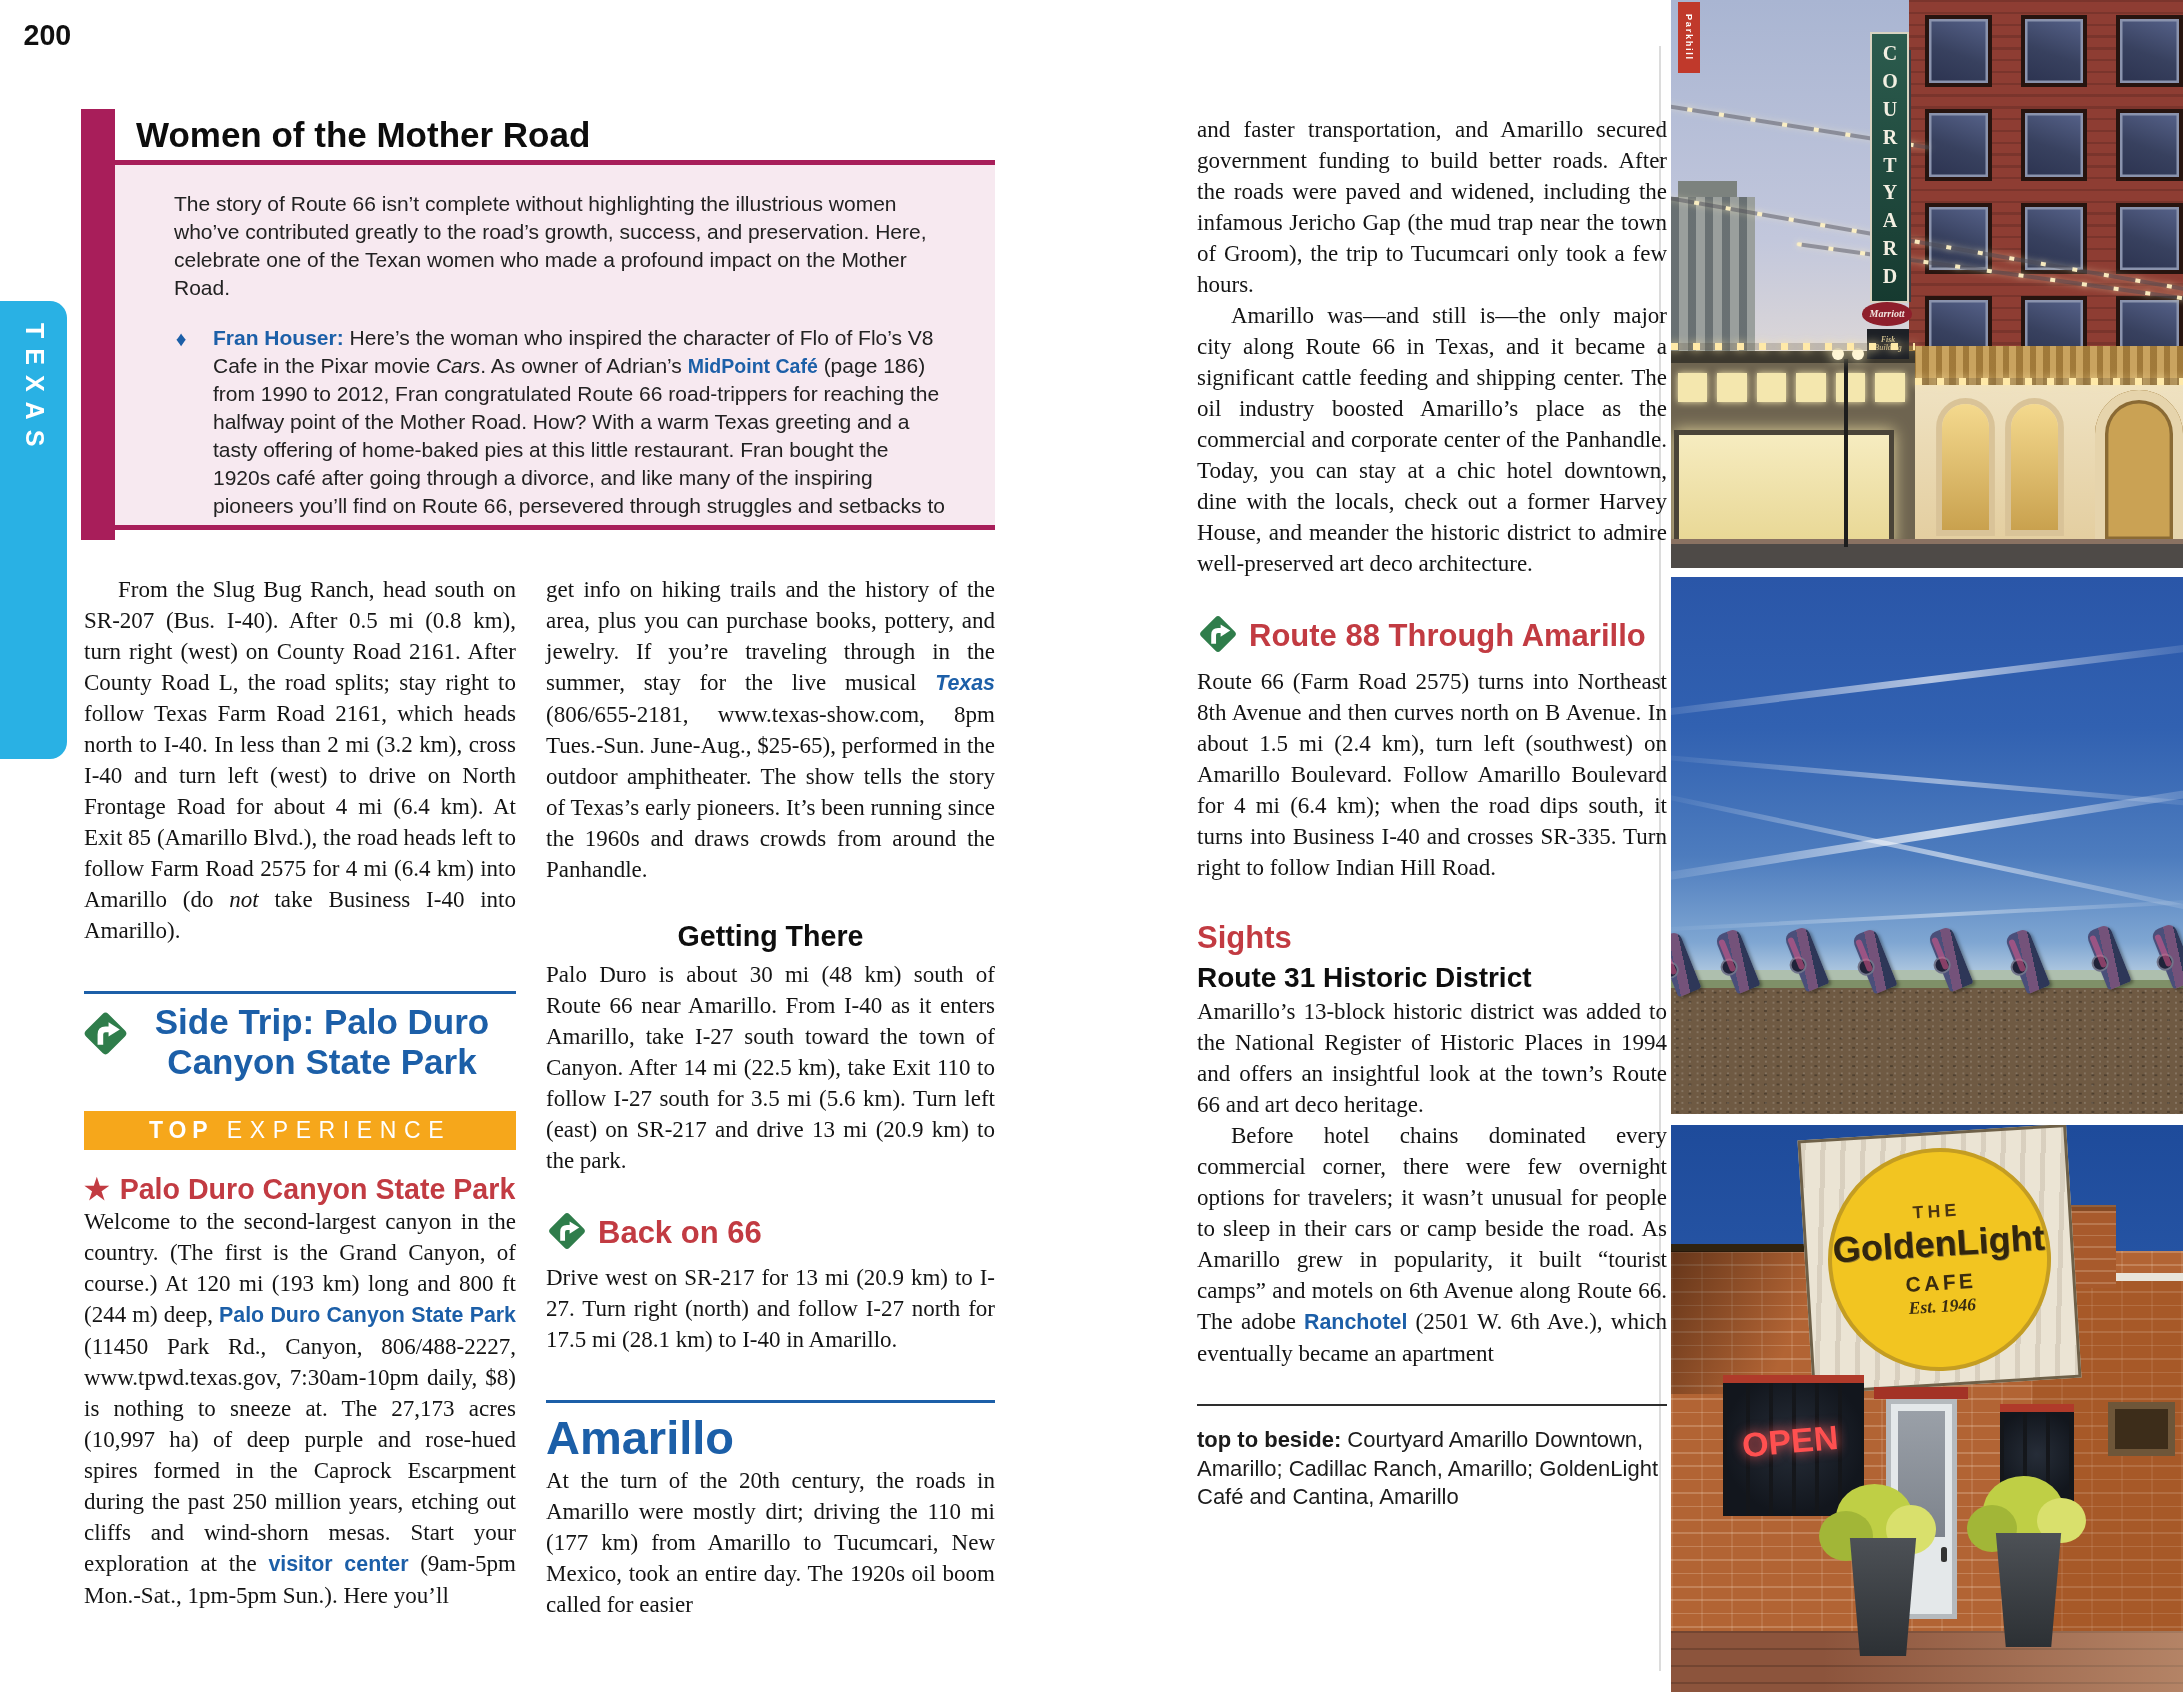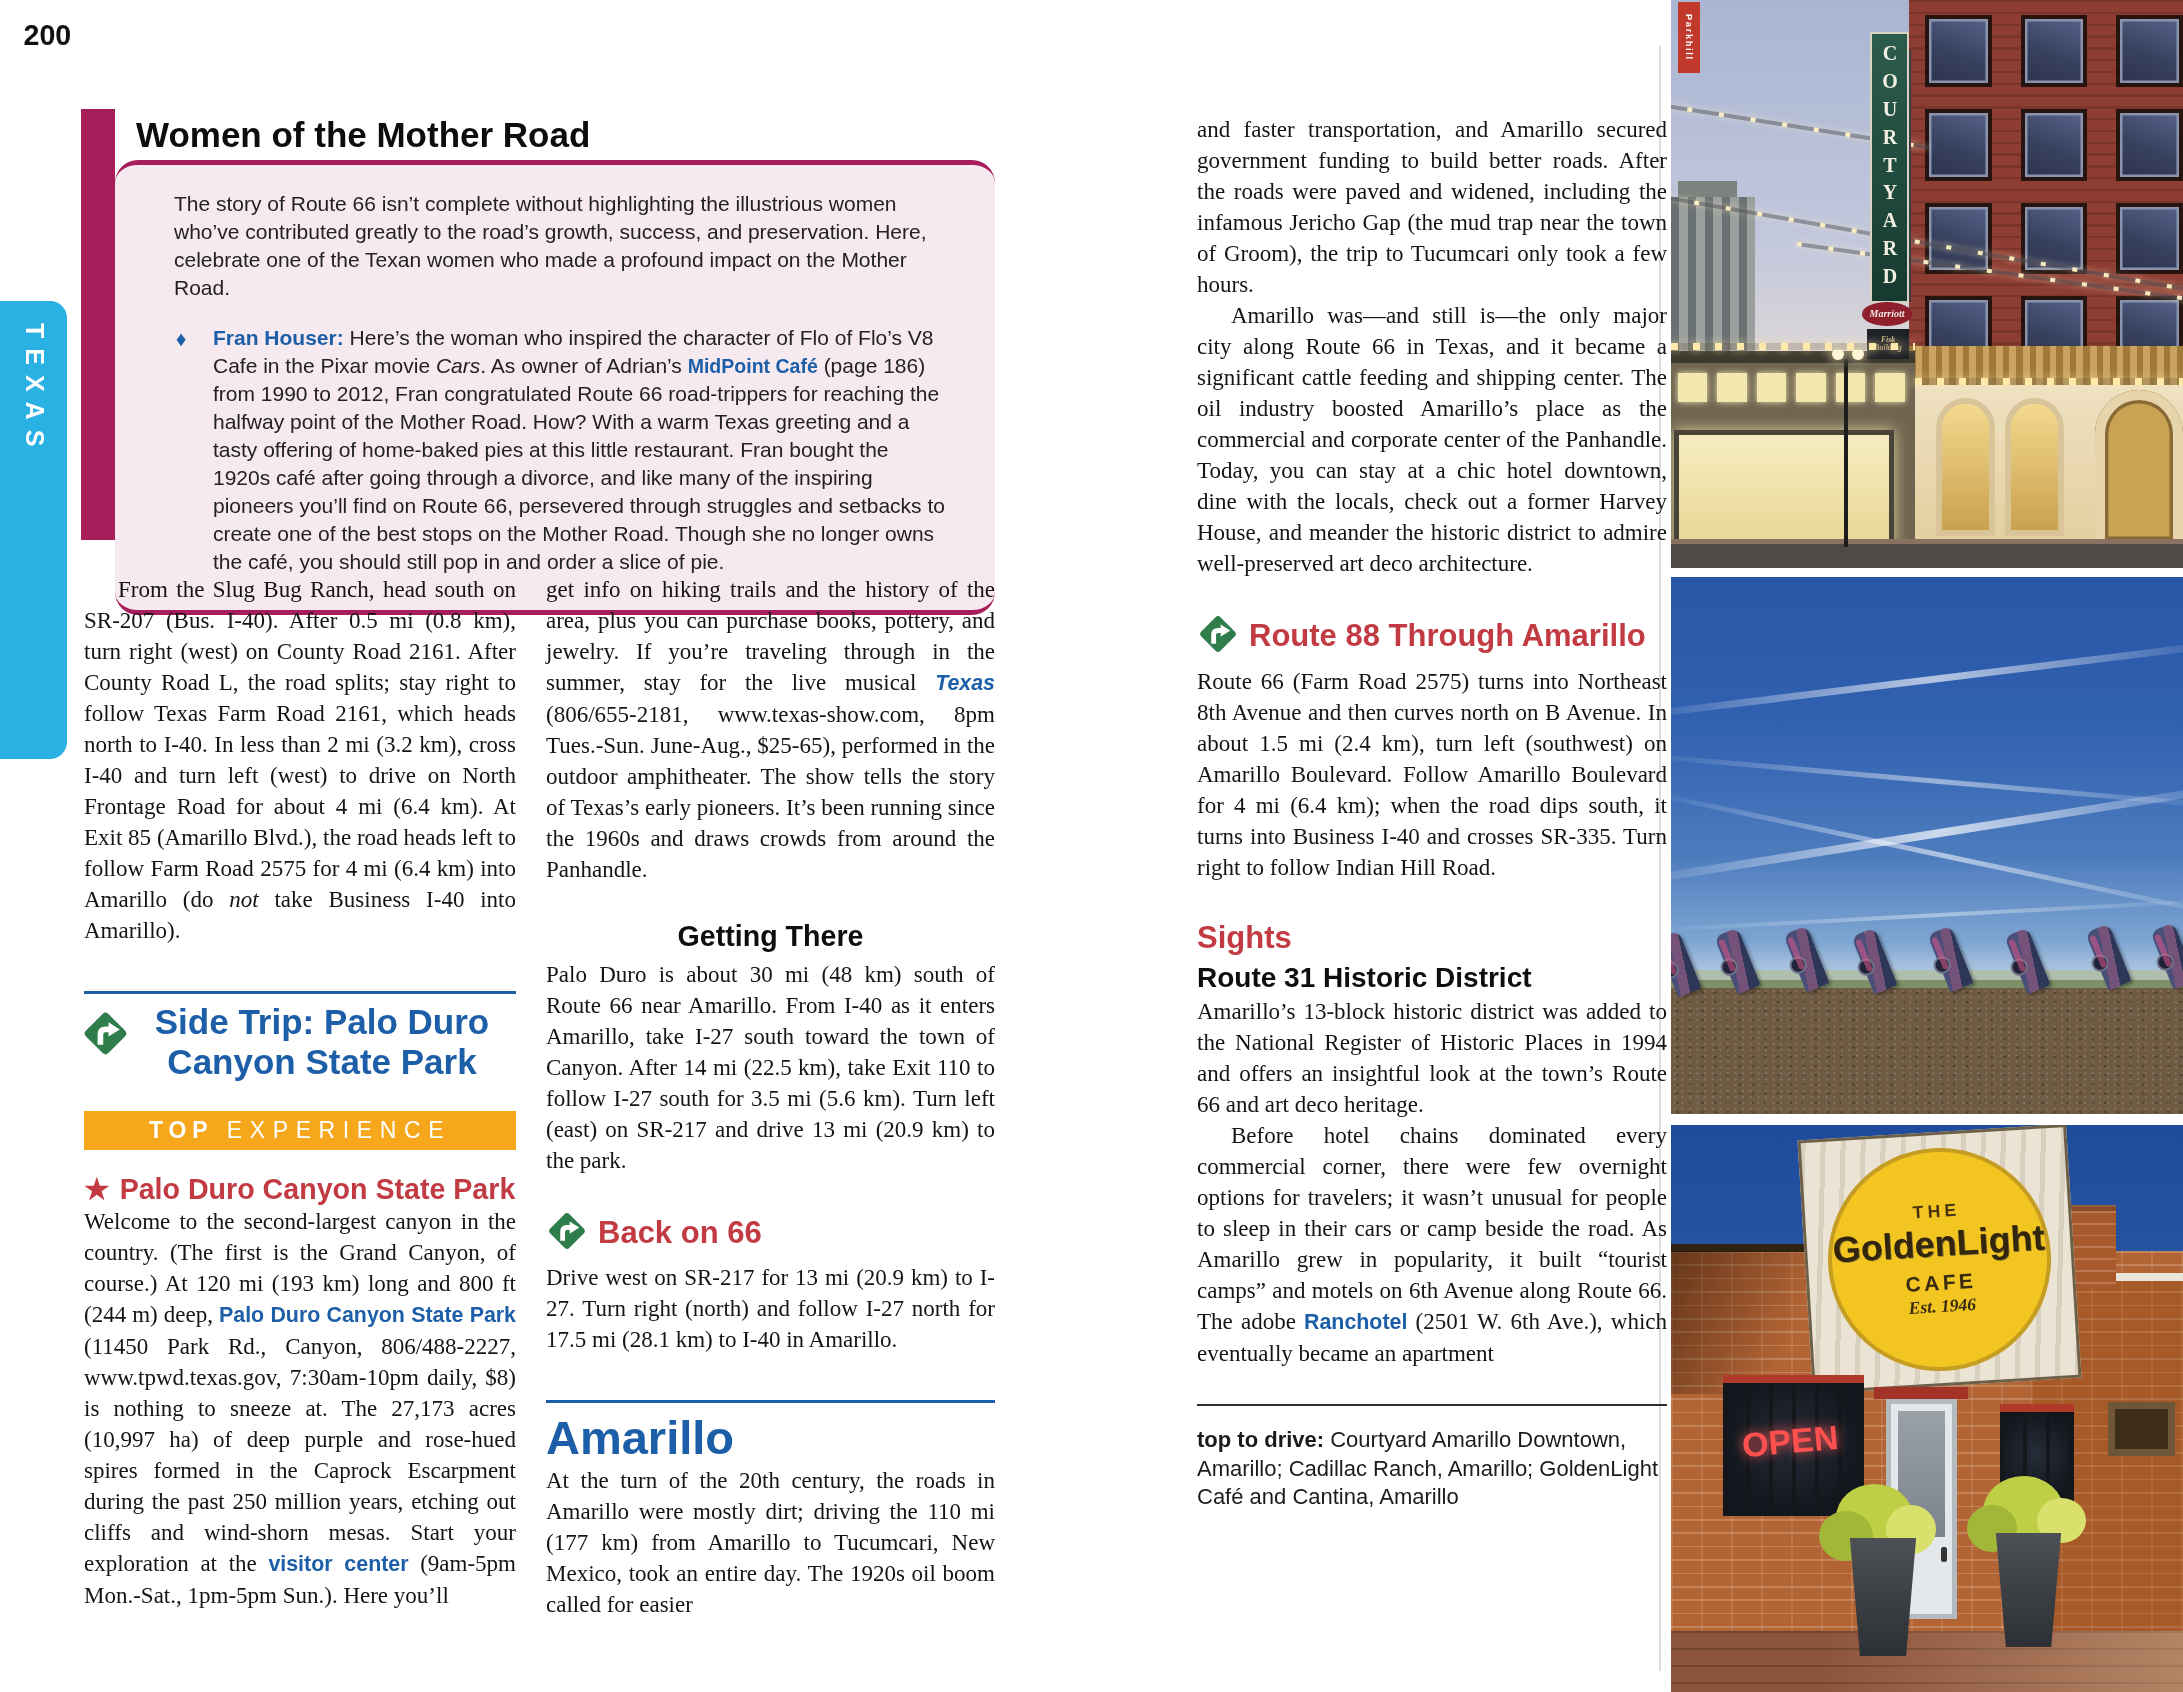--- a/index.html
+++ b/index.html
@@ -10,23 +10,23 @@
   
   .pagenum{left:23.5px;top:18.5px;font:700 28.6px "Liberation Sans",sans-serif;color:#101010;}
   .texas-tab{left:0;top:301px;width:67px;height:458px;background:#29B1E4;border-radius:0 17px 17px 0;}
   .texas-tab span{position:absolute;top:22px;left:50%;transform:translateX(-46%);
         writing-mode:vertical-rl;font:700 25px "Liberation Sans",sans-serif;color:#fff;letter-spacing:10px;}
   .gutter-line{left:1659px;top:46px;width:1.7px;height:1625px;background:#dcdcdc;}
 
   
   .wotm-bar{left:81px;top:109px;width:34px;height:431px;background:#A81E5A;}
   .wotm-title{left:136px;top:115px;font:700 35px "Liberation Sans",sans-serif;color:#0d0d0d;}
-  .wotm-panel{left:115px;top:160px;width:880px;height:455px;background:#F7E9F0;
+  .wotm-panel{left:115px;top:160px;width:880px;height:370px;background:#F7E9F0;
         border-top:5px solid #A81E5A;border-bottom:5px solid #A81E5A;box-sizing:border-box;
-        padding:25px 49px 0 59px;font:21px/28px "Liberation Sans",sans-serif;color:#222;overflow:hidden;border-radius:23px;}
+        padding:25px 49px 0 59px;font:21px/28px "Liberation Sans",sans-serif;color:#222;overflow:hidden;}
   .wotm-intro{margin:0;}
   .wotm-bullet{position:relative;margin-top:22px;padding-left:39px;}
   .wotm-bullet .diamond{position:absolute;left:1.7px;top:0.8px;color:#1C5FA8;font-size:21px;}
 
   
   .col{position:absolute;}
   .col1{left:84px;top:574px;width:432px;}
   .col2{left:546px;top:574px;width:449px;}
   .col3{left:1197px;top:114px;width:470px;}
   p.body{margin:0;font:23px/31px "Liberation Serif",serif;text-align:justify;color:#141414;}
@@ -256,21 +256,21 @@
       </span>
       <h2>Route 88 Through Amarillo</h2>
     </div>
     <p class="body">Route 66 (Farm Road 2575) turns into Northeast 8th Avenue and then curves north on B Avenue. In about 1.5 mi (2.4 km), turn left (southwest) on Amarillo Boulevard. Follow Amarillo Boulevard for 4 mi (6.4 km); when the road dips south, it turns into Business I-40 and crosses SR-335. Turn right to follow Indian Hill Road.</p>
 
     <h2 class="red-head">Sights</h2>
     <h3 class="sub2">Route 31 Historic District</h3>
     <p class="body">Amarillo’s 13-block historic district was added to the National Register of Historic Places in 1994 and offers an insightful look at the town’s Route 66 and art deco heritage.</p>
     <p class="body indent"><span>Before hotel chains dominated every commercial corner, there were few overnight options for travelers; it wasn’t unusual for people to sleep in their cars or camp beside the road. As Amarillo grew in popularity, it built “tourist camps” and motels on 6th Avenue along Route 66. The adobe </span><span class="rs-bblue">Ranchotel</span><span> (2501 W. 6th Ave.), which eventually became an apartment</span></p>
 
-    <div class="caption"><span class="rs-b">top to drive: </span><span>Courtyard Amarillo Downtown, Amarillo; Cadillac Ranch, Amarillo; GoldenLight Café and Cantina, Amarillo</span></div>
+    <div class="caption"><span class="rs-b">top to beside: </span><span>Courtyard Amarillo Downtown, Amarillo; Cadillac Ranch, Amarillo; GoldenLight Café and Cantina, Amarillo</span></div>
   </div>
 
   <div class="photo" id="ph1">
     <div class="abs ph1-sky"></div>
     <div class="abs ph1-tower-cap"></div>
     <div class="abs ph1-tower"></div>
     <div class="abs ph1-brick"></div>
     <div class="abs ph1-winds">
       <div></div>
         <div></div>

